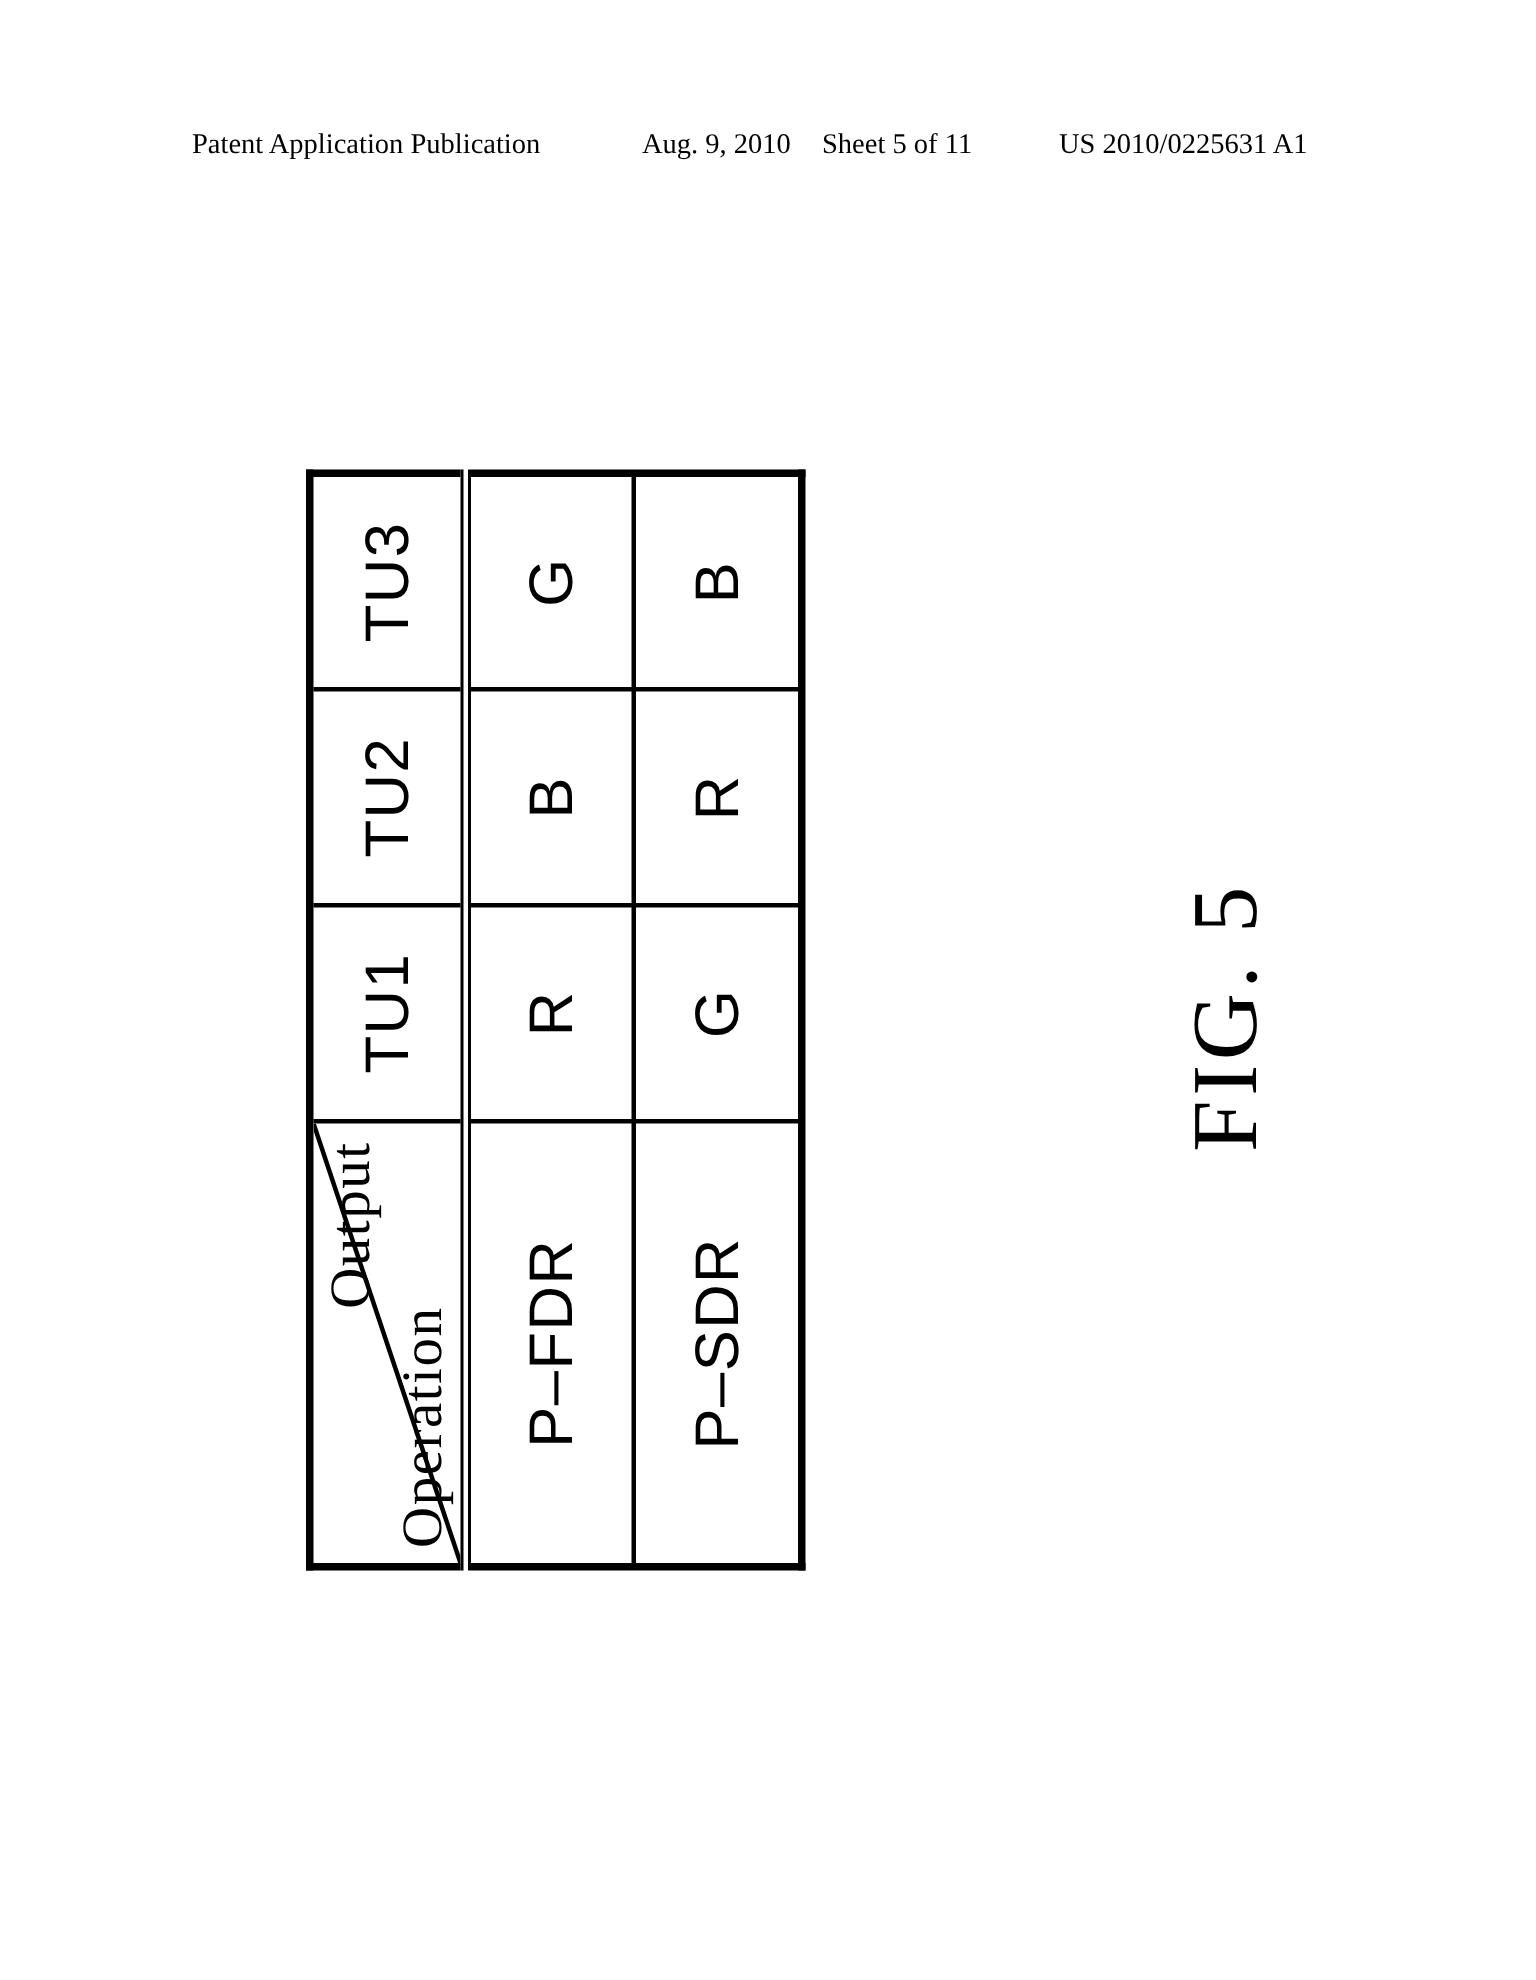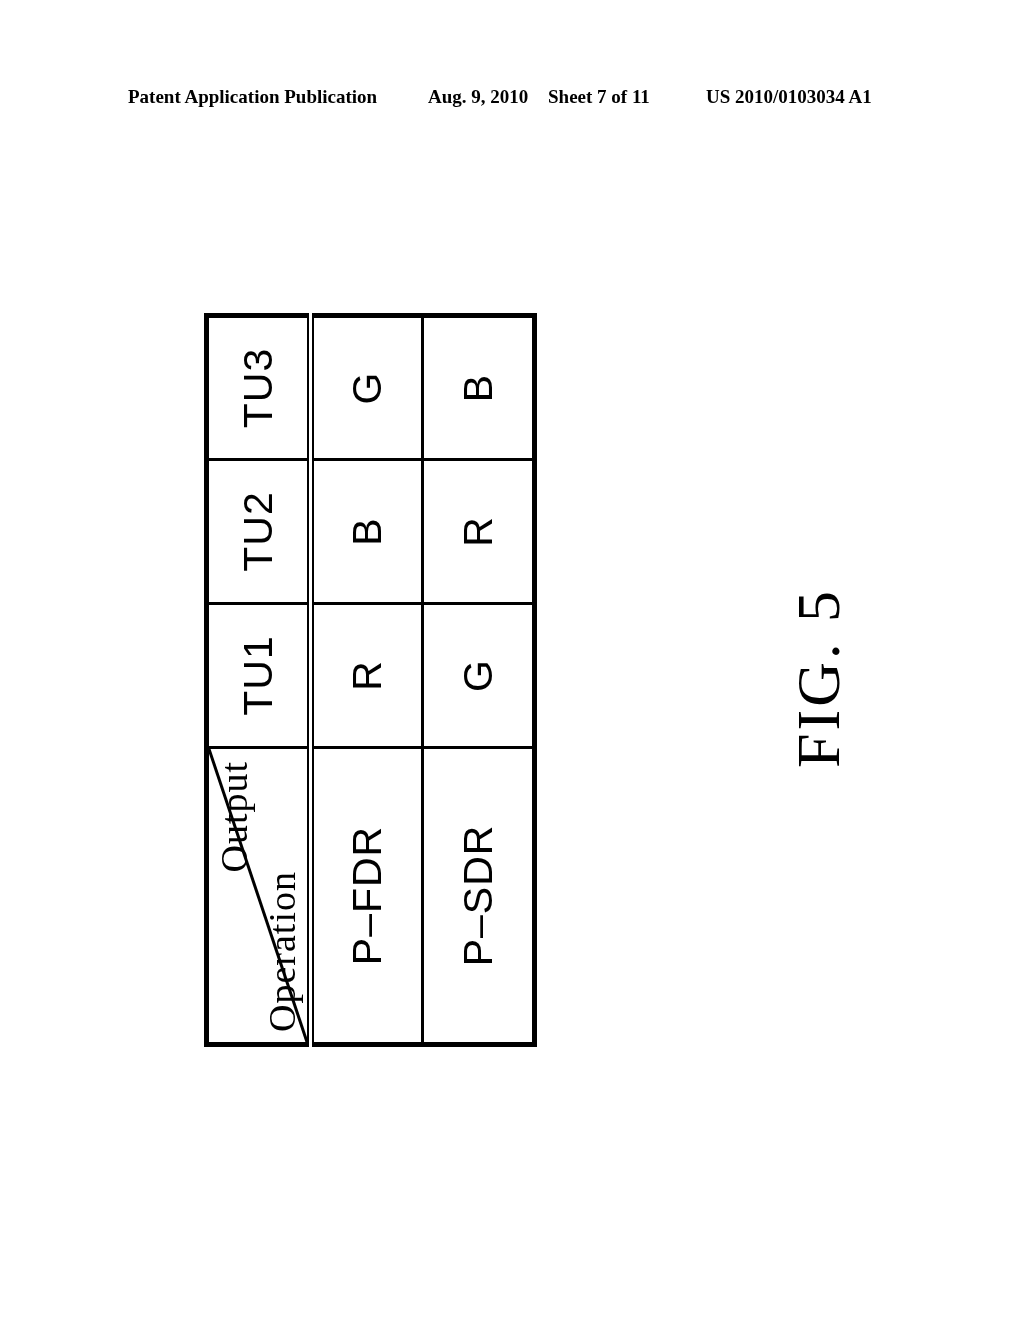--- a/index.html
+++ b/index.html
@@ -19,21 +19,21 @@
   
   #page-header {
     position: absolute;
     left: 0;
     top: 86px;
     width: 823px;
     height: 30px;
     display: flex;
     align-items: baseline;
     font-family: "Liberation Serif", serif;
-    font-weight: bold;
+    font-weight: normal;
     font-size: 19px;
     letter-spacing: 0px;
     white-space: nowrap;
   }
   #page-header .h-pub      { position: absolute; left: 128px; top: 0; }
   #page-header .h-date     { position: absolute; left: 428px; top: 0; }
   #page-header .h-sheet    { position: absolute; left: 548px; top: 0; }
   #page-header .h-number   { position: absolute; left: 706px; top: 0; }
 
   
@@ -147,22 +147,22 @@
     letter-spacing: 3px;
     white-space: nowrap;
   }
 </style>
 </head>
 <body>
 
 <div id="page-header">
   <span class="h-pub">Patent Application Publication</span>
   <span class="h-date">Aug. 9, 2010</span>
-  <span class="h-sheet">Sheet 7 of 11</span>
-  <span class="h-number">US 2010/0103034 A1</span>
+  <span class="h-sheet">Sheet 5 of 11</span>
+  <span class="h-number">US 2010/0225631 A1</span>
 </div>
 
 <div id="figure-area">
 
   <div id="fig-table-wrap">
     <table class="fig-table">
       <colgroup>
         <col class="c-corner">
         <col class="c-tu">
         <col class="c-tu">

